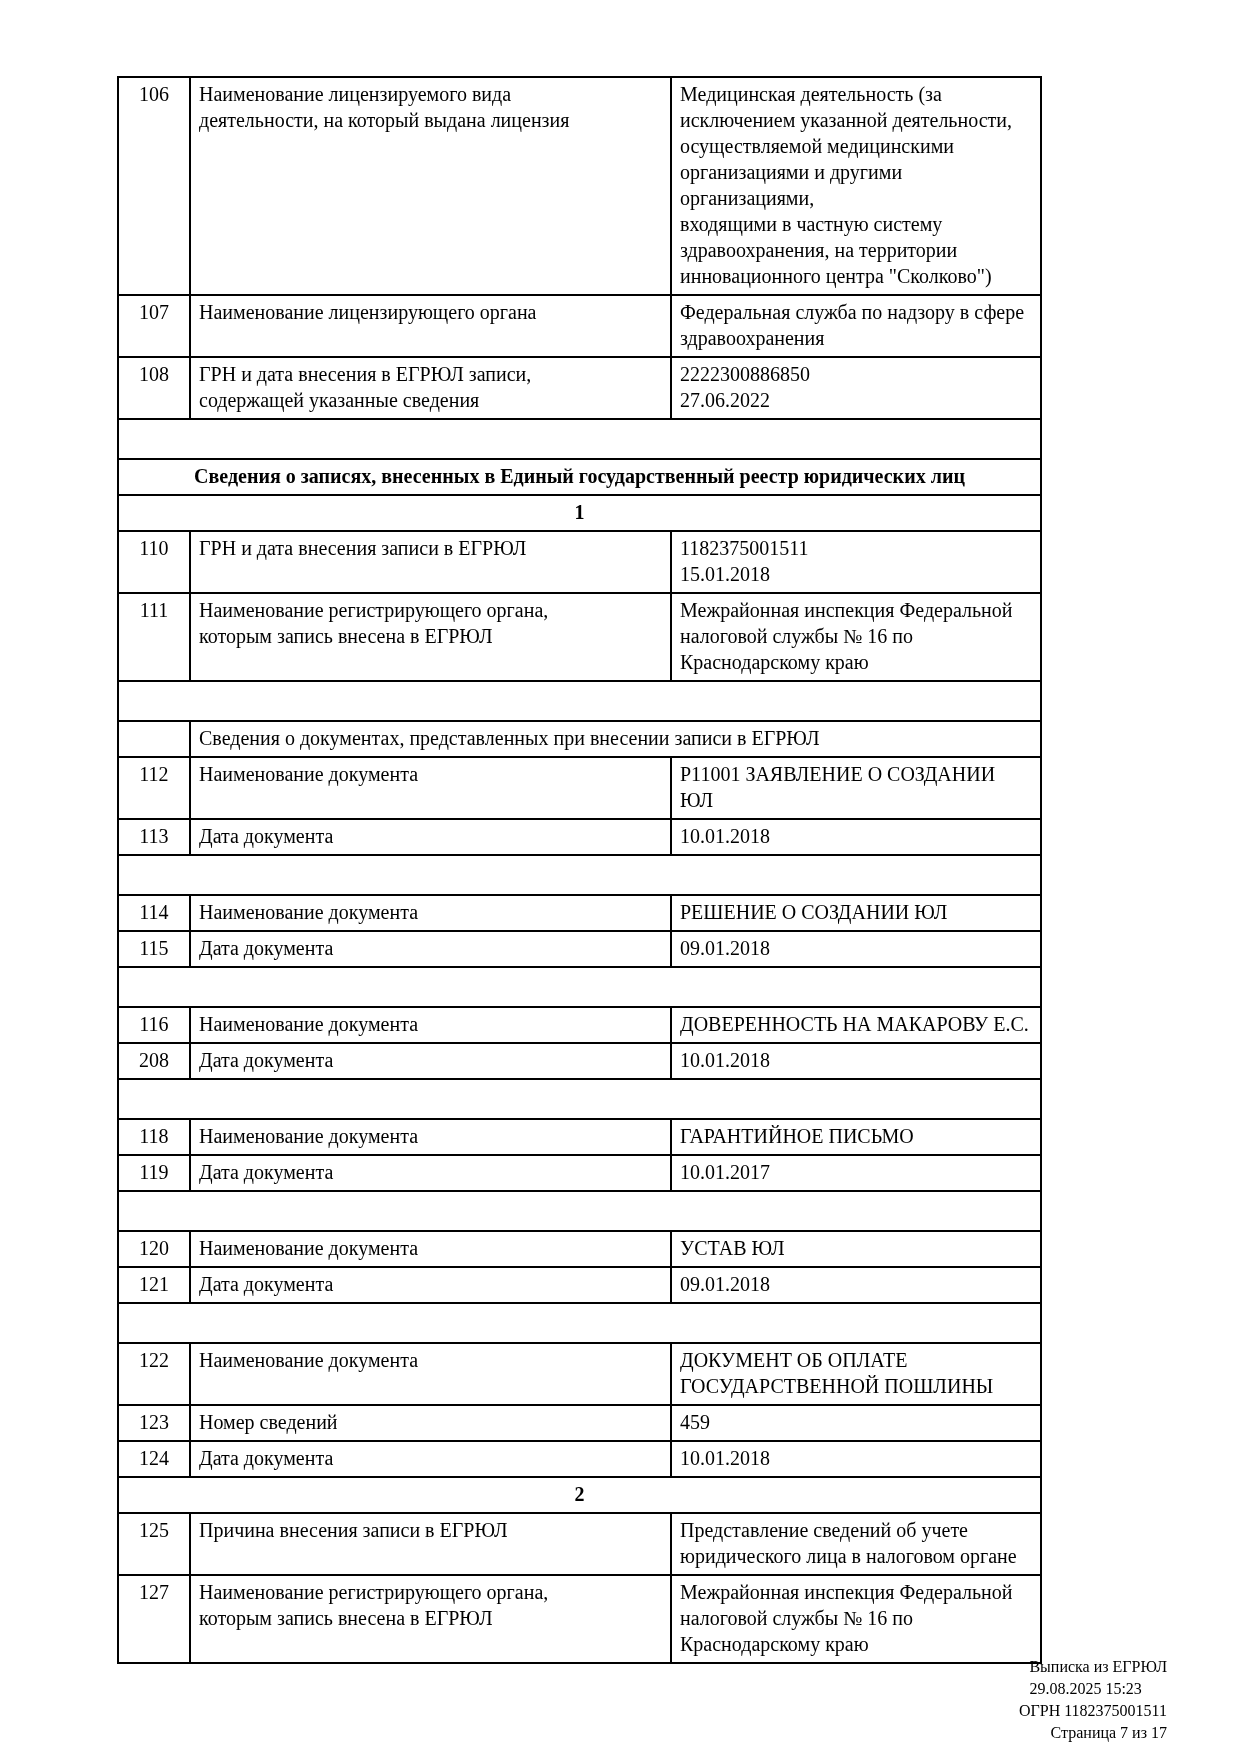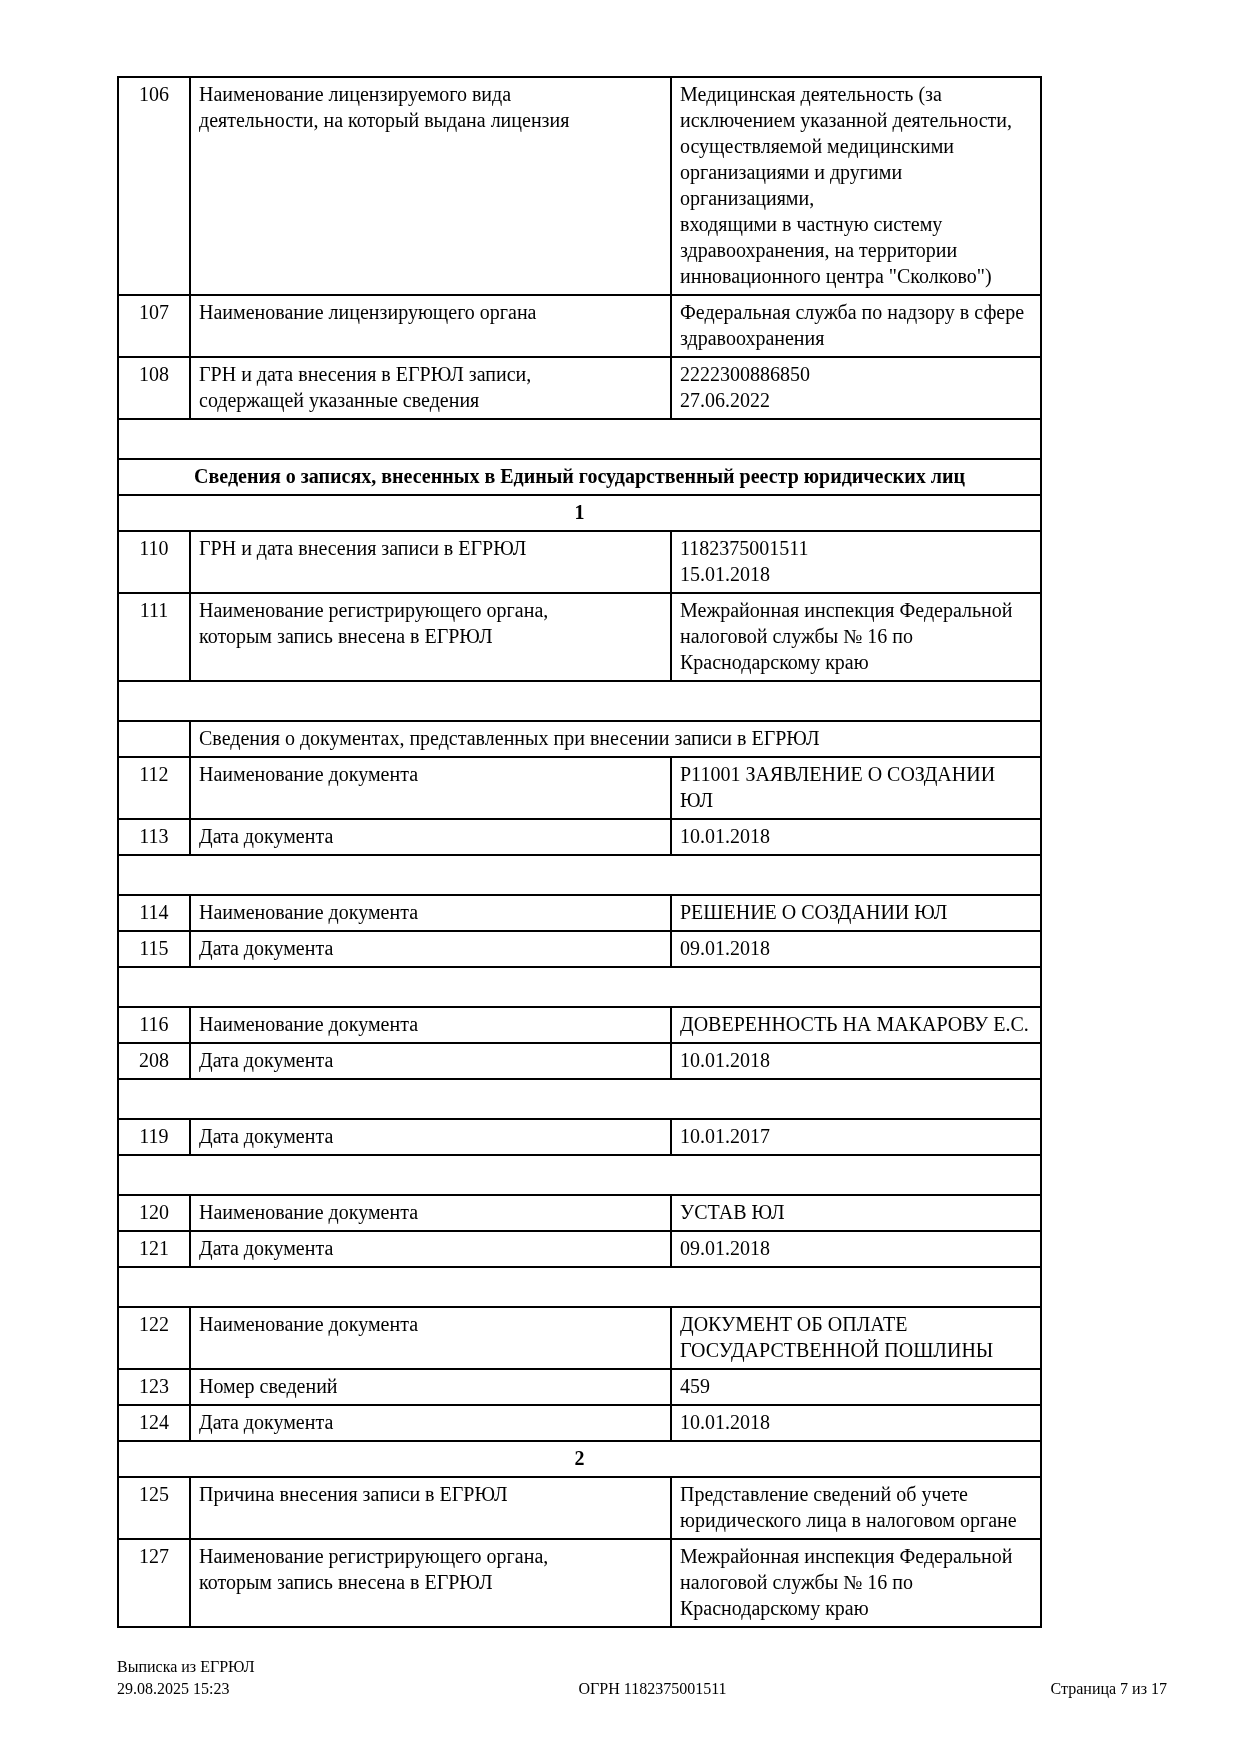--- a/index.html
+++ b/index.html
@@ -55,20 +55,21 @@
   .footer {
     position: absolute;
     left: 117px;
     top: 1656px;
     width: 1050px;
     display: flex;
     justify-content: space-between;
     align-items: flex-end;
     font-size: 16px;
     line-height: 22px;
+    flex-direction: column;
   }
   .footer .left-block { text-align: left; }
   .footer .center-block, .footer .right-block { text-align: right; }
 </style>
 </head>
 <body>
 
 <div class="page">
 
   <div class="table-wrap">
@@ -167,20 +168,25 @@
           </tr>
           <tr>
             <td class="num">208</td>
             <td class="label">Дата документа</td>
             <td class="value">10.01.2018</td>
           </tr>
           <tr>
             <td class="spacer-cell" colspan="3"></td>
           </tr>
           <tr>
+            <td class="num">118</td>
+            <td class="label">Наименование документа</td>
+            <td class="value">ГАРАНТИЙНОЕ ПИСЬМО</td>
+          </tr>
+          <tr>
             <td class="num">119</td>
             <td class="label">Дата документа</td>
             <td class="value">10.01.2017</td>
           </tr>
           <tr>
             <td class="spacer-cell" colspan="3"></td>
           </tr>
           <tr>
             <td class="num">120</td>
             <td class="label">Наименование документа</td>

